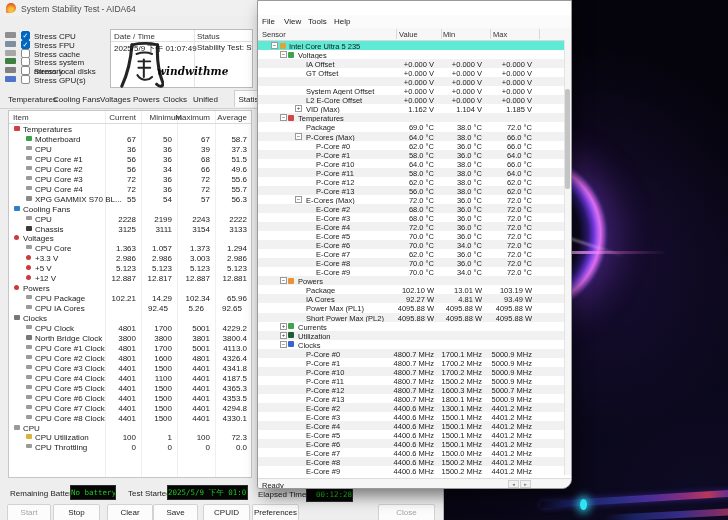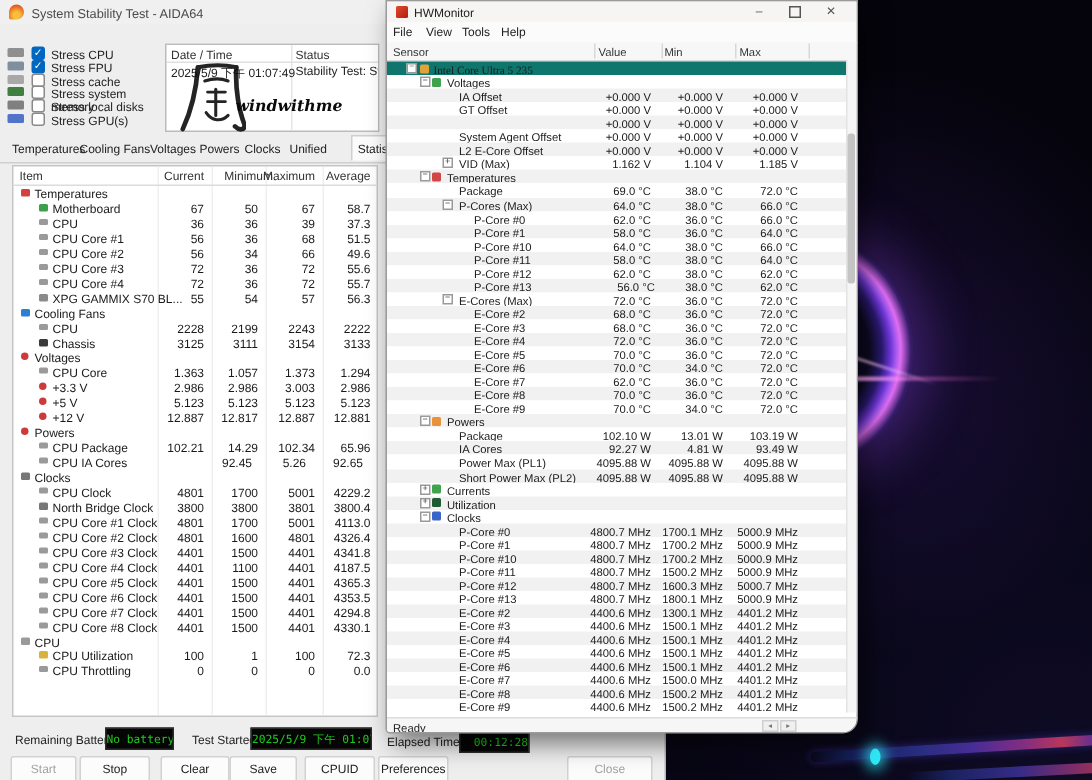--- a/index.html
+++ b/index.html
@@ -473,45 +473,38 @@
     <div class="abtn b-start disabled">Start</div>
     <div class="abtn b-stop">Stop</div>
     <div class="abtn b-clear">Clear</div>
     <div class="abtn b-save">Save</div>
     <div class="abtn b-cpuid">CPUID</div>
     <div class="abtn b-preferences">Preferences</div>
     <div class="abtn b-close disabled">Close</div>
   </div>
 
   <div class="hwm">
-    <div class="h-title">
-      <div class="hwm-icon"></div>
-      <span class="h-title-text">HWMonitor</span>
-      <span class="wc wc-min">–</span>
-      <span class="wc wc-max"><span class="wc-box"></span></span>
-      <span class="wc wc-close">✕</span>
-    </div>
     <div class="h-menu">
       <span style="left:4px">File</span>
       <span style="left:26px">View</span>
       <span style="left:50px">Tools</span>
       <span style="left:76px">Help</span>
     </div>
     <div class="h-colhead">
       <span style="left:4px">Sensor</span>
       <span style="left:141px">Value</span>
       <span style="left:185px">Min</span>
       <span style="left:235px">Max</span>
       <div class="h-csep" style="left:138px"></div>
       <div class="h-csep" style="left:183px"></div>
       <div class="h-csep" style="left:232px"></div>
       <div class="h-csep" style="left:281px"></div>
     </div>
     <div id="hwm-rows">
-        <div class="hrow" style="top: 40px; background: #0f766e; font-family: Liberation Serif, serif;">
+        <div class="hrow" style="top: 40px; background: #5eead4;">
           <div class="exbox" style="left: 13px;">−</div>
           <div class="ticon processor-icon" style="left: 22px;"></div>
           <div class="nm" style="left: 31px;">Intel Core Ultra 5 235</div>
         </div>
         <div class="hrow" style="top: 49.05px; background: rgb(255, 255, 255);">
           <div class="exbox" style="left: 22px;">−</div>
           <div class="ticon voltage-icon" style="left: 30px;"></div>
           <div class="nm" style="left: 40px;">Voltages</div>
         </div>
         <div class="hrow" style="top: 58.1px; background: rgb(241, 241, 241);">
@@ -594,21 +587,21 @@
           <div class="vv" style="right: 33px;">64.0 °C</div>
         </div>
         <div class="hrow" style="top: 175.75px; background: rgb(255, 255, 255);">
           <div class="nm" style="left: 58px;">P-Core #12</div>
           <div class="vv" style="right: 131px;">62.0 °C</div>
           <div class="vv" style="right: 83px;">38.0 °C</div>
           <div class="vv" style="right: 33px;">62.0 °C</div>
         </div>
         <div class="hrow" style="top: 184.8px; background: rgb(241, 241, 241);">
           <div class="nm" style="left: 58px;">P-Core #13</div>
-          <div class="vv" style="right: 114px; text-align: center;">56.0 °C</div>
+          <div class="vv" style="right: 131px;">56.0 °C</div>
           <div class="vv" style="right: 83px;">38.0 °C</div>
           <div class="vv" style="right: 33px;">62.0 °C</div>
         </div>
         <div class="hrow" style="top: 193.85px; background: rgb(255, 255, 255);">
           <div class="exbox" style="left: 37px;">−</div>
           <div class="nm" style="left: 48px;">E-Cores (Max)</div>
           <div class="vv" style="right: 131px;">72.0 °C</div>
           <div class="vv" style="right: 83px;">36.0 °C</div>
           <div class="vv" style="right: 33px;">72.0 °C</div>
         </div>

